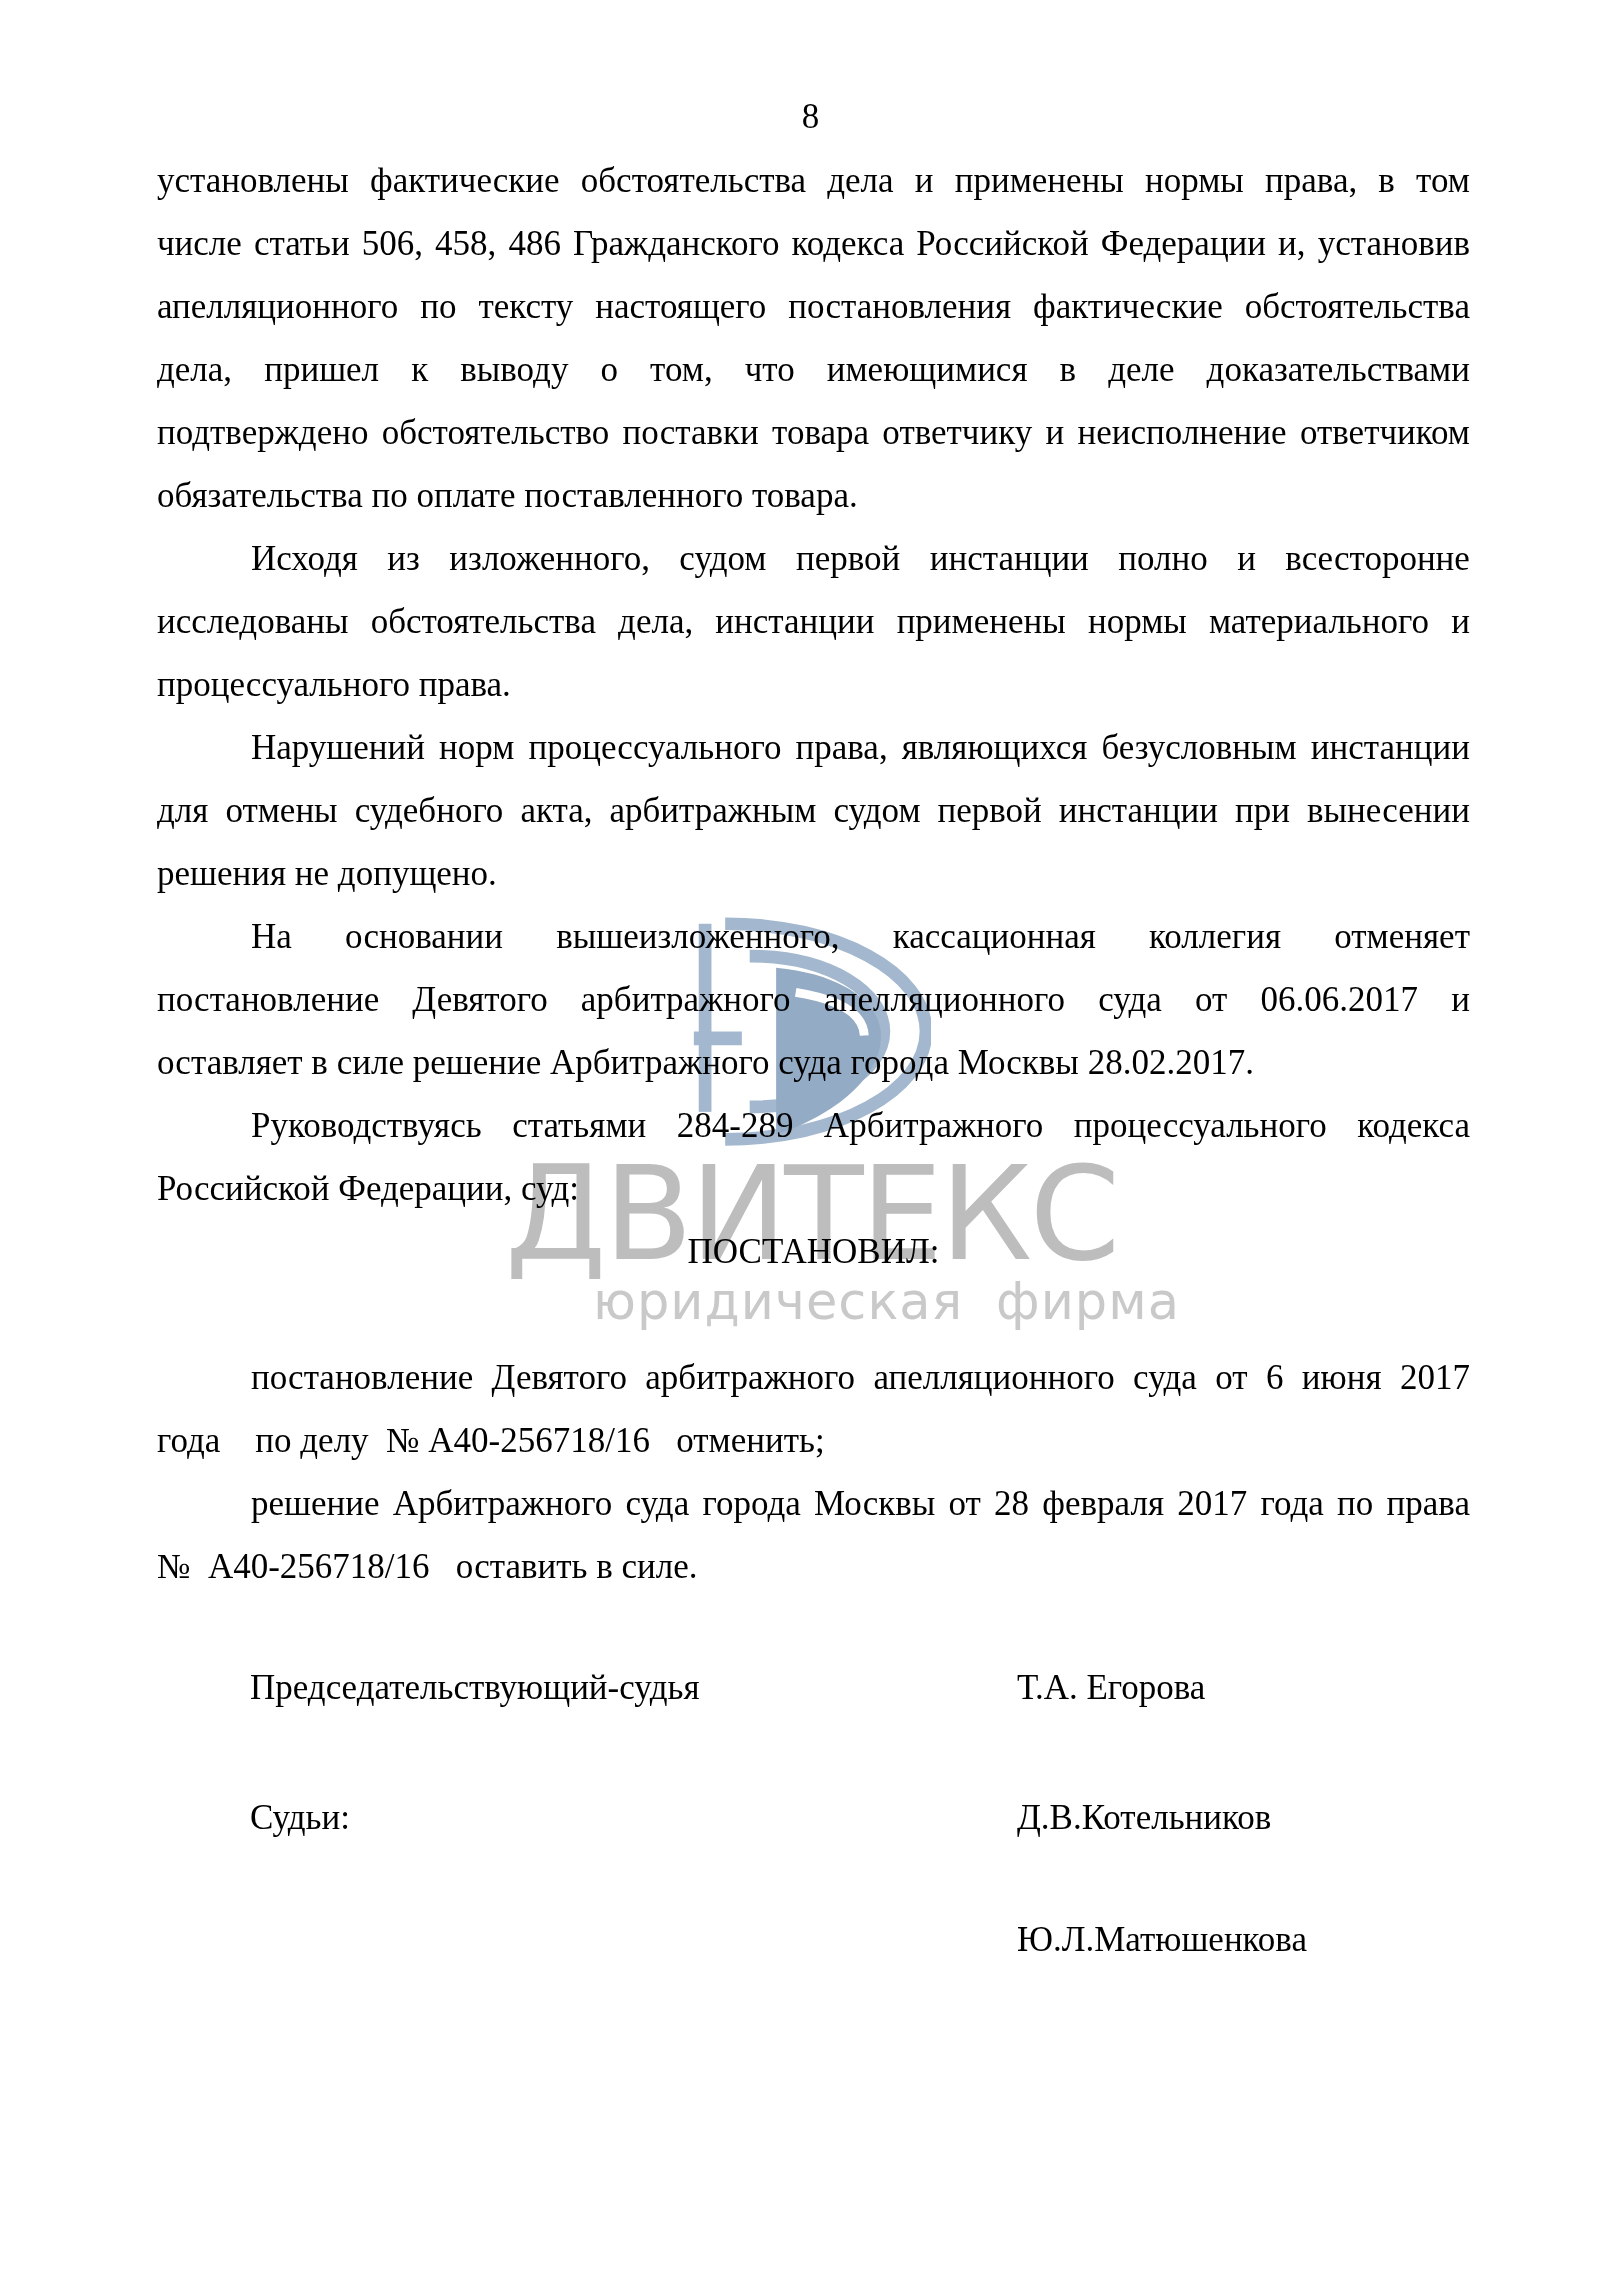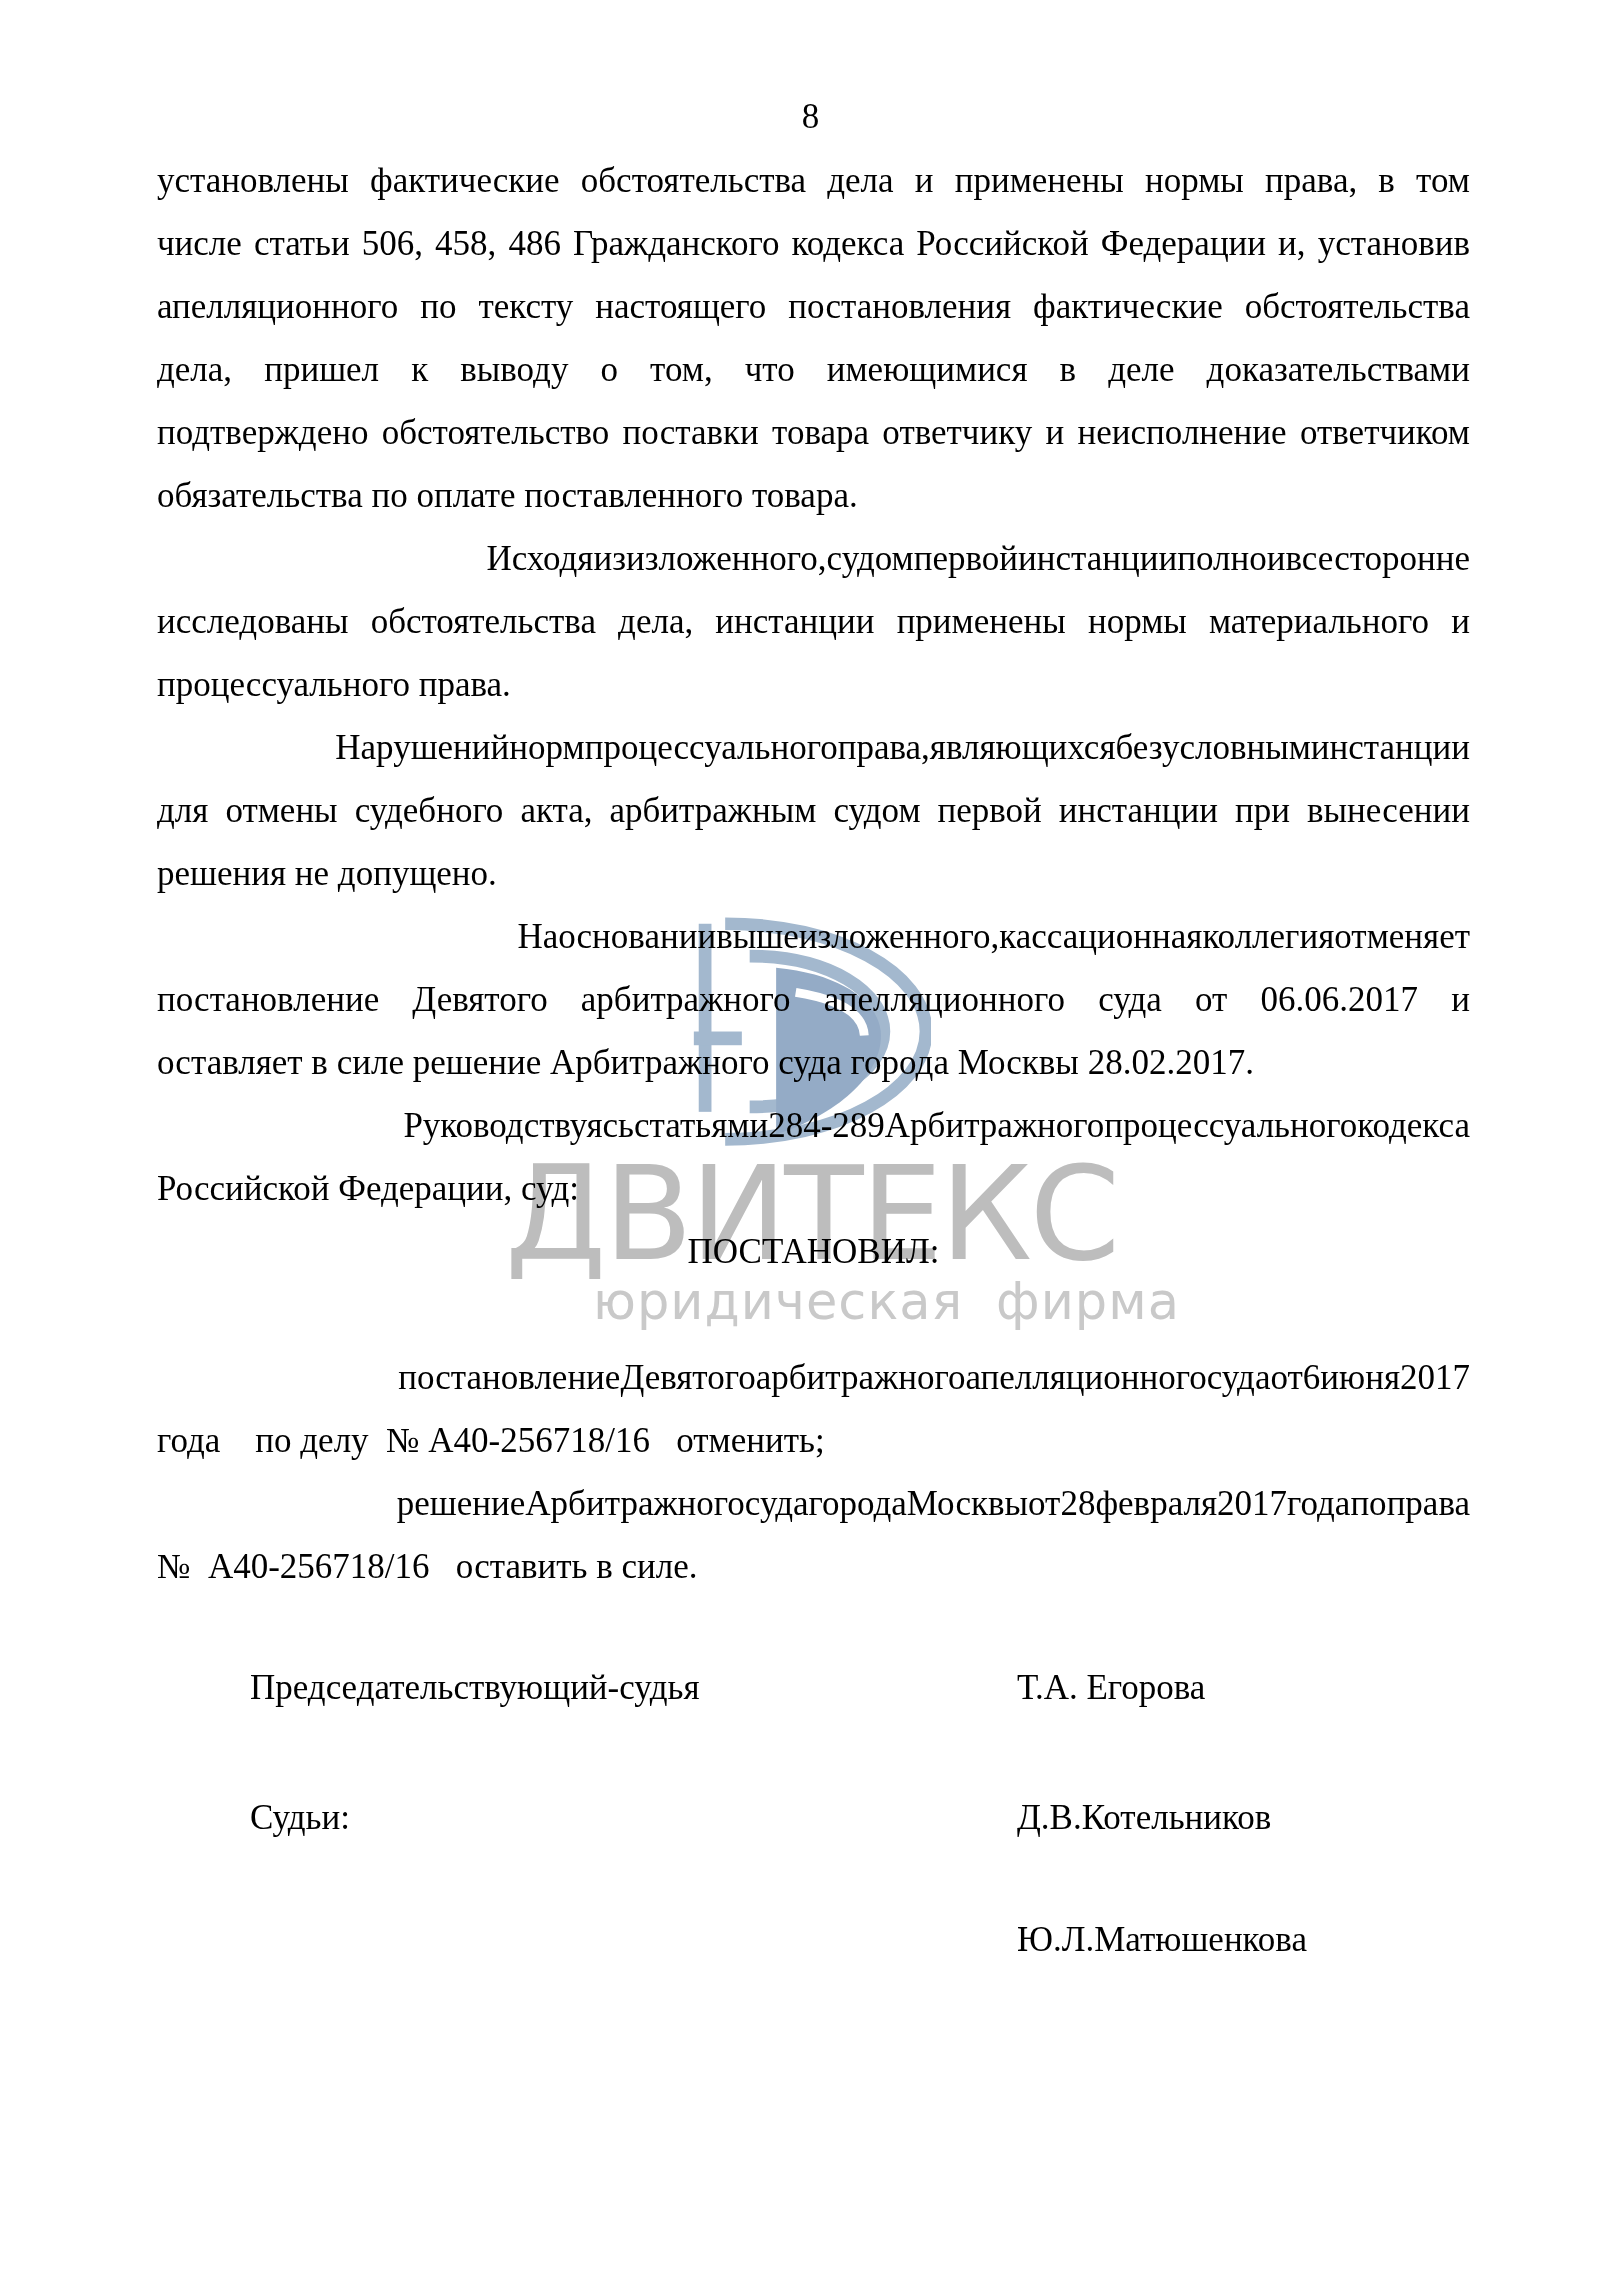--- a/index.html
+++ b/index.html
@@ -35,21 +35,21 @@
   }
   .line{
     height:63px;line-height:63px;
     white-space:nowrap;
   }
   .line.justify{
     display:flex;justify-content:space-between;
     white-space:normal;
   }
   .line.justify span{white-space:pre;}
-  .line.indent{padding-left:94px;justify-content:flex-end;}
+  .line.indent{padding-left:94px;}
   .line.center{text-align:center;white-space:normal;}
   .line.blank{height:63px;}
   
   .sig-row{position:absolute;left:0;width:1366px;height:63px;line-height:63px;font-size:35px;z-index:1;}
   .sig-label{position:absolute;left:250px;white-space:nowrap;}
   .sig-name{position:absolute;left:1017px;white-space:nowrap;}
 </style>
 </head>
 <body>
 

